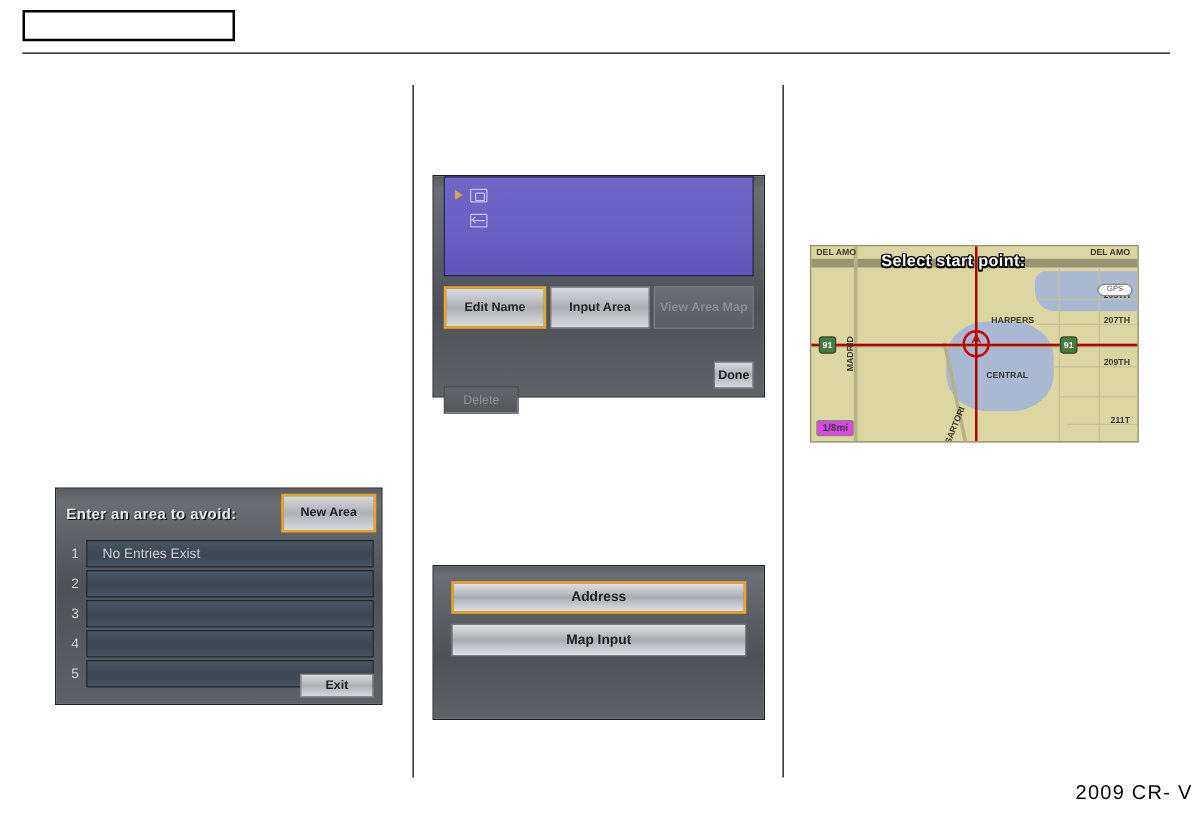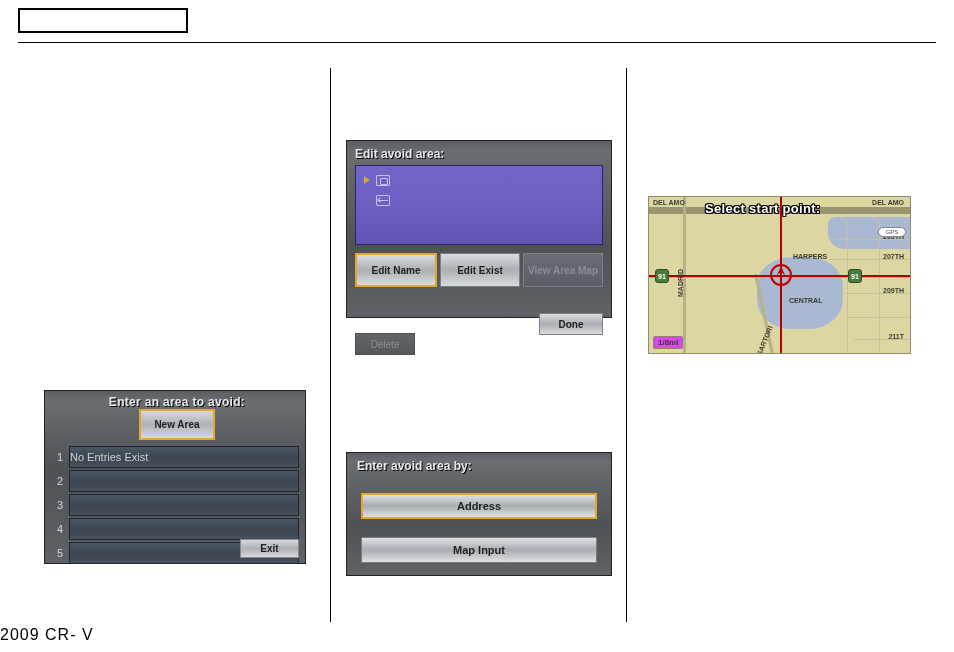--- a/index.html
+++ b/index.html
@@ -32,37 +32,36 @@
   }
   .vsep2 {
     position: absolute;
     left: 626px; top: 68px;
     width: 0; height: 554px;
     border-left: 1.5px solid #000;
   }
   .footer {
     position: absolute;
     left: 0; width: 954px; top: 626px;
-    text-align: left;
+    text-align: right;
     font-size: 16px;
     letter-spacing: 1px;
   }
 
   
   .screen1 {
     position: absolute;
     left: 44px; top: 390px;
     width: 262px; height: 174px;
     background: linear-gradient(180deg,#5a5d62 0%, #6a6e73 6%, #4e5155 45%, #5e6166 100%);
     border: 1px solid #222;
   }
   .s1-header {
     display: flex; align-items: center; justify-content: space-between;
     padding: 4px 4px 4px 8px;
-    flex-direction: column;
   }
   .s1-title {
     color: #e8e8ea; font-size: 12px; font-weight: bold;
     text-shadow: 1px 1px 0 #000;
     letter-spacing: 0.3px;
   }
   .new-area-btn {
     width: 76px; height: 31px;
     background: linear-gradient(180deg,#d6d8dc 0%, #aeb1b7 50%, #d6d8dc 100%);
     border: 2px solid #e6a62e;
@@ -81,21 +80,21 @@
     width: 18px;
     color: #d5d5d7; font-size: 11px;
     display: flex; align-items: center; justify-content: center;
     background: transparent;
   }
   .s1-cell {
     flex: 1;
     background: linear-gradient(180deg,#4a5664 0%, #3c4550 55%, #485260 100%);
     border: 1px solid #1f252e;
     color: #cfcfd1; font-size: 11px;
-    display: flex; align-items: center; padding-left: 0;
+    display: flex; align-items: center; padding-left: 12px;
   }
   .s1-exit {
     position: absolute; right: 6px; bottom: 5px;
     width: 59px; height: 19px;
     background: linear-gradient(180deg,#d6d8dc 0%, #aeb1b7 50%, #d6d8dc 100%);
     border: 1px solid #888;
     font-size: 10px; font-weight: bold; color: #222;
     display: flex; align-items: center; justify-content: center;
   }
 
@@ -150,41 +149,41 @@
   }
   .s2-del {
     width: 60px; height: 22px;
     background: linear-gradient(180deg,#626569 0%, #54575b 100%);
     color: #8e9095; font-size: 10px;
     display:flex;align-items:center;justify-content:center;
     border:1px solid #4c4e52;
     margin-top:40px;
   }
   .s2-done {
-    width: 64px; height: 22px;
+    width: 32px; height: 22px;
     background: linear-gradient(180deg,#d9dbdf 0%, #acafb5 50%, #d9dbdf 100%);
     border:1px solid #7d7f83;
     font-size:10px;font-weight:bold;color:#222;
     display:flex;align-items:center;justify-content:center;
   }
 
   
   .screen3 {
     position:absolute;
     left: 346px; top: 452px;
     width: 266px; height: 124px;
     background: linear-gradient(180deg,#5a5d62 0%, #6a6e73 6%, #4e5155 60%, #5f6267 100%);
     border:1px solid #222;
   }
   .s3-title {
     color:#e8e8ea;font-size:12px;font-weight:bold;
     text-shadow:1px 1px 0 #000;
     padding: 6px 8px 8px 10px;
   }
-  .s3-btns { padding: 12px 14px 0 14px; display:flex; flex-direction:column; gap:18px;}
+  .s3-btns { padding: 12px 14px 0 14px; display:flex; flex-direction:column; gap:8px;}
   .s3-btn {
     height: 26px;
     background: linear-gradient(180deg,#dfe1e4 0%, #a9acb2 50%, #dfe1e4 100%);
     border:1px solid #7a7c80;
     font-size:11px;font-weight:bold;color:#222;
     display:flex;align-items:center;justify-content:center;
   }
   .s3-btn.sel { border:2px solid #e6a62e; }
 
   
@@ -266,44 +265,42 @@
     </div>
     <div class="s1-row">
       <div class="s1-num">5</div>
       <div class="s1-cell"></div>
     </div>
   </div>
   <div class="s1-exit">Exit</div>
 </div>
 
 <div class="screen2">
-  <div class="s2-title">Edit avoid area:</div>
   <div class="s2-panel">
     <div class="s2-iconrow">
       <span class="s2-tri"></span>
       <span class="s2-chip"></span>
     </div>
     <div class="s2-iconrow" style="margin-top:4px;">
       <span style="width:6px"></span>
       <span class="s2-chip2"></span>
     </div>
   </div>
   <div class="s2-btnrow">
     <div class="s2-btn sel">Edit Name</div>
-    <div class="s2-btn">Edit Exist</div>
+    <div class="s2-btn">Input Area</div>
     <div class="s2-btn disabled">View Area Map</div>
   </div>
   <div class="s2-bottom">
     <div class="s2-del">Delete</div>
     <div class="s2-done">Done</div>
   </div>
 </div>
 
 <div class="screen3">
-  <div class="s3-title">Enter avoid area by:</div>
   <div class="s3-btns">
     <div class="s3-btn sel">Address</div>
     <div class="s3-btn">Map Input</div>
   </div>
 </div>
 
 <div class="screen4">
   <div class="map">
 
     <div class="water" style="right:0;top:20px;width:82px;height:32px;border-radius:8px 0 0 16px;"></div>

